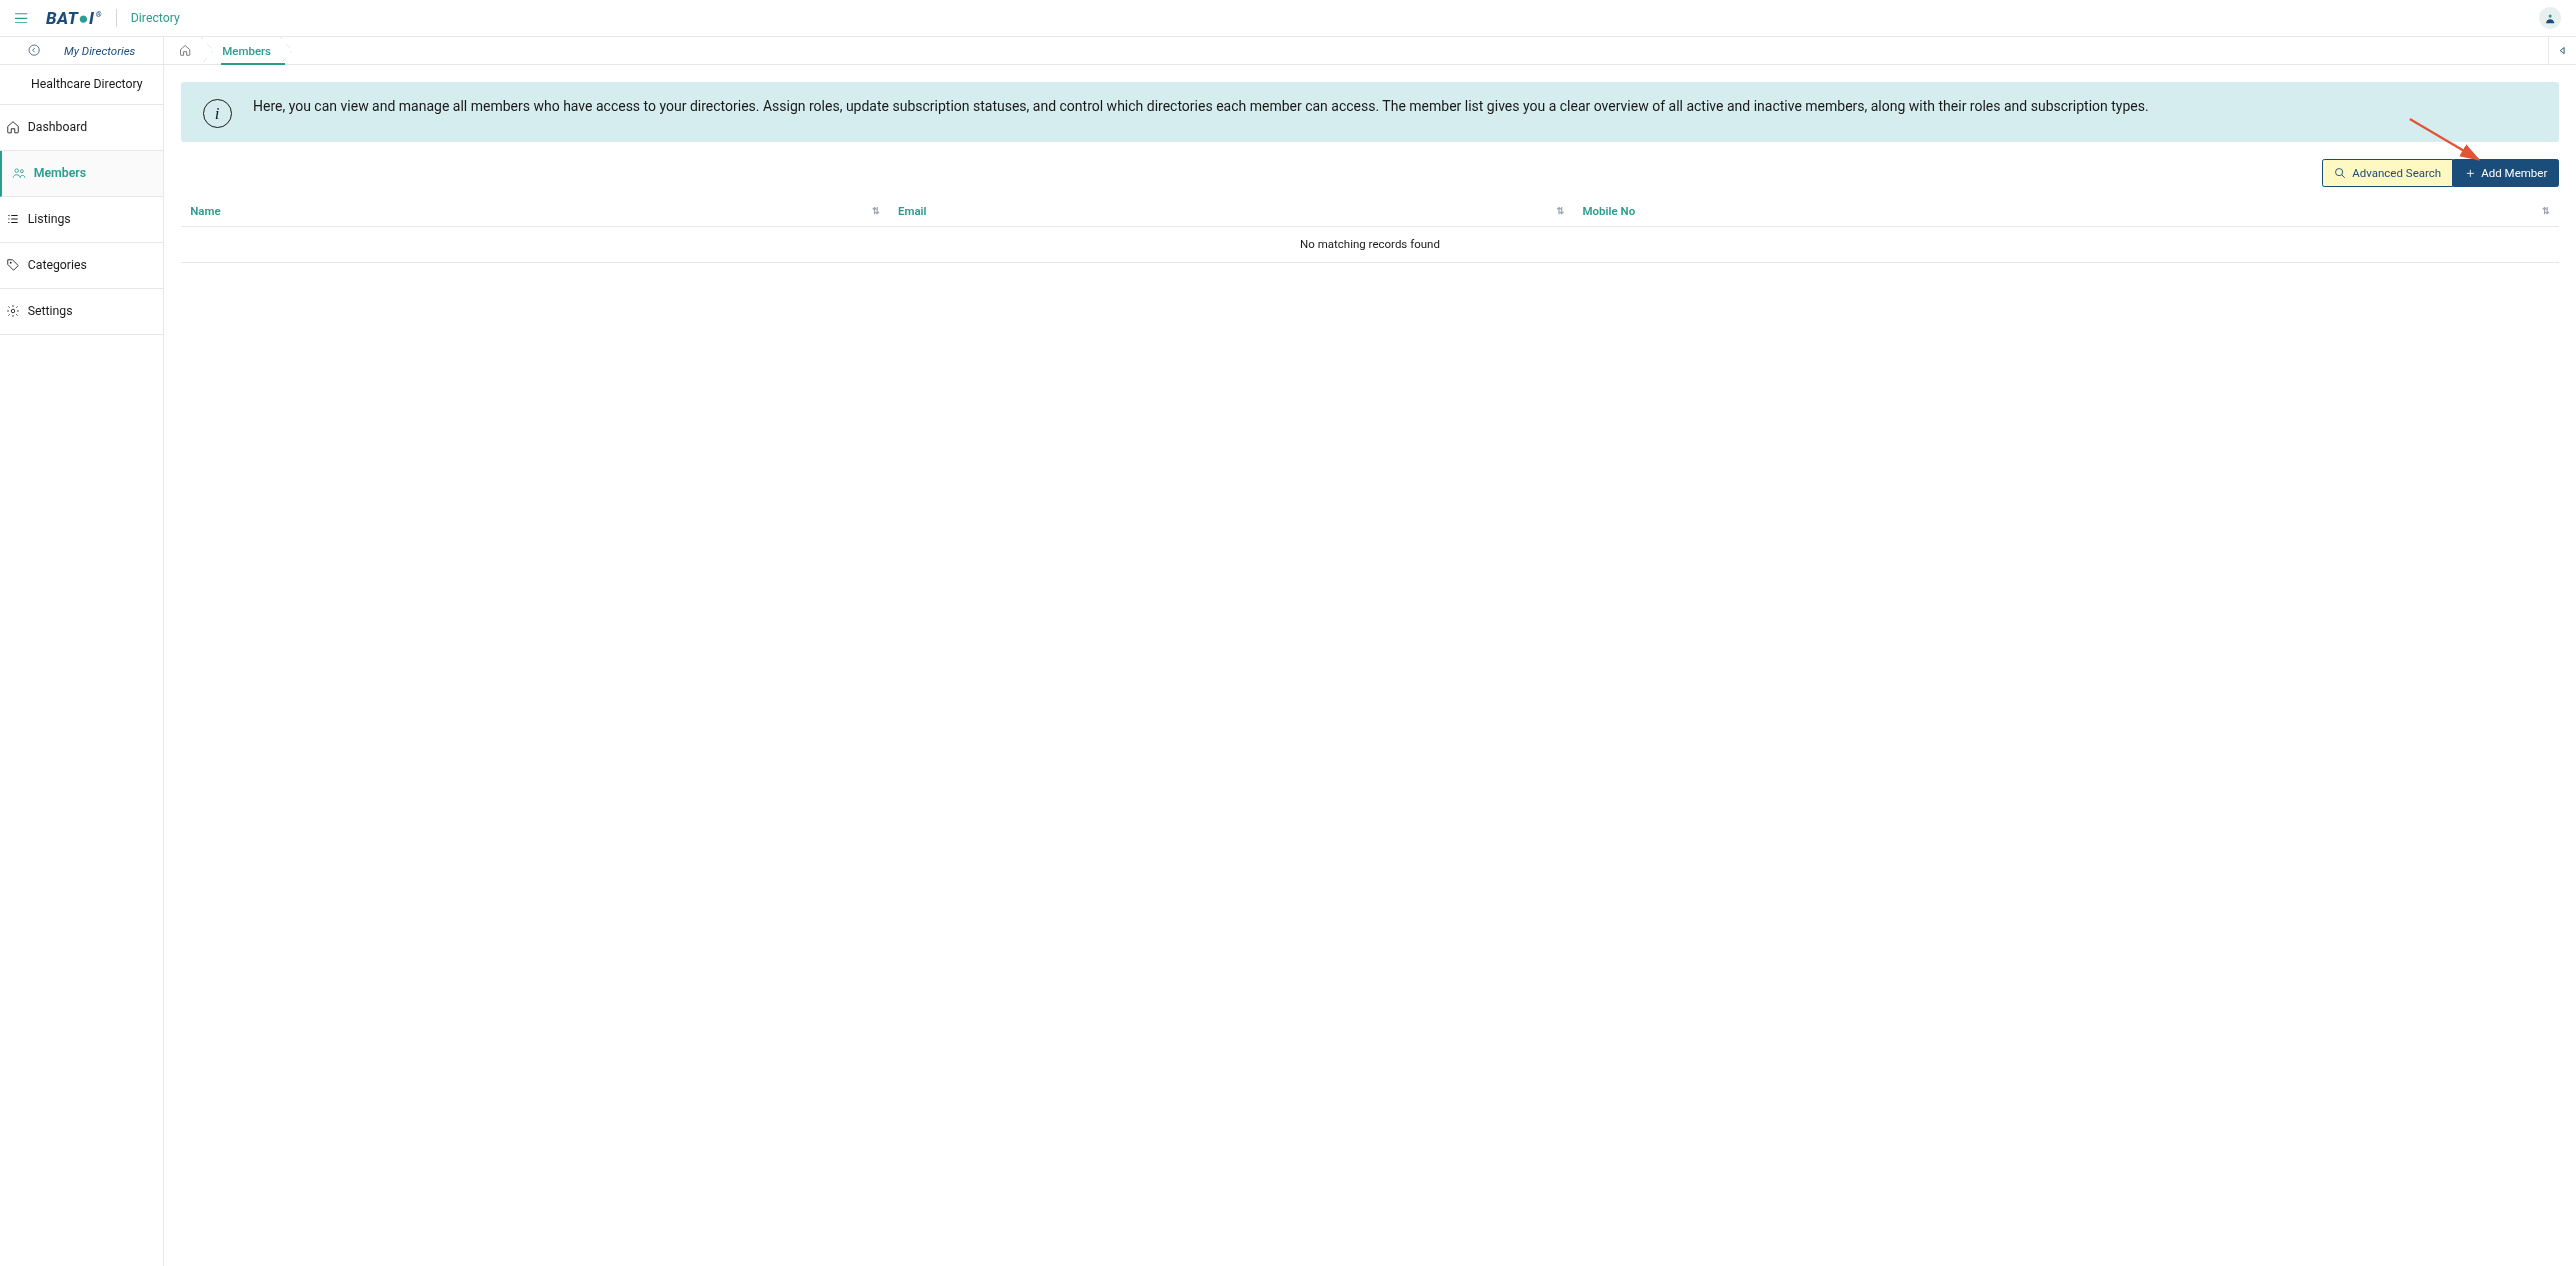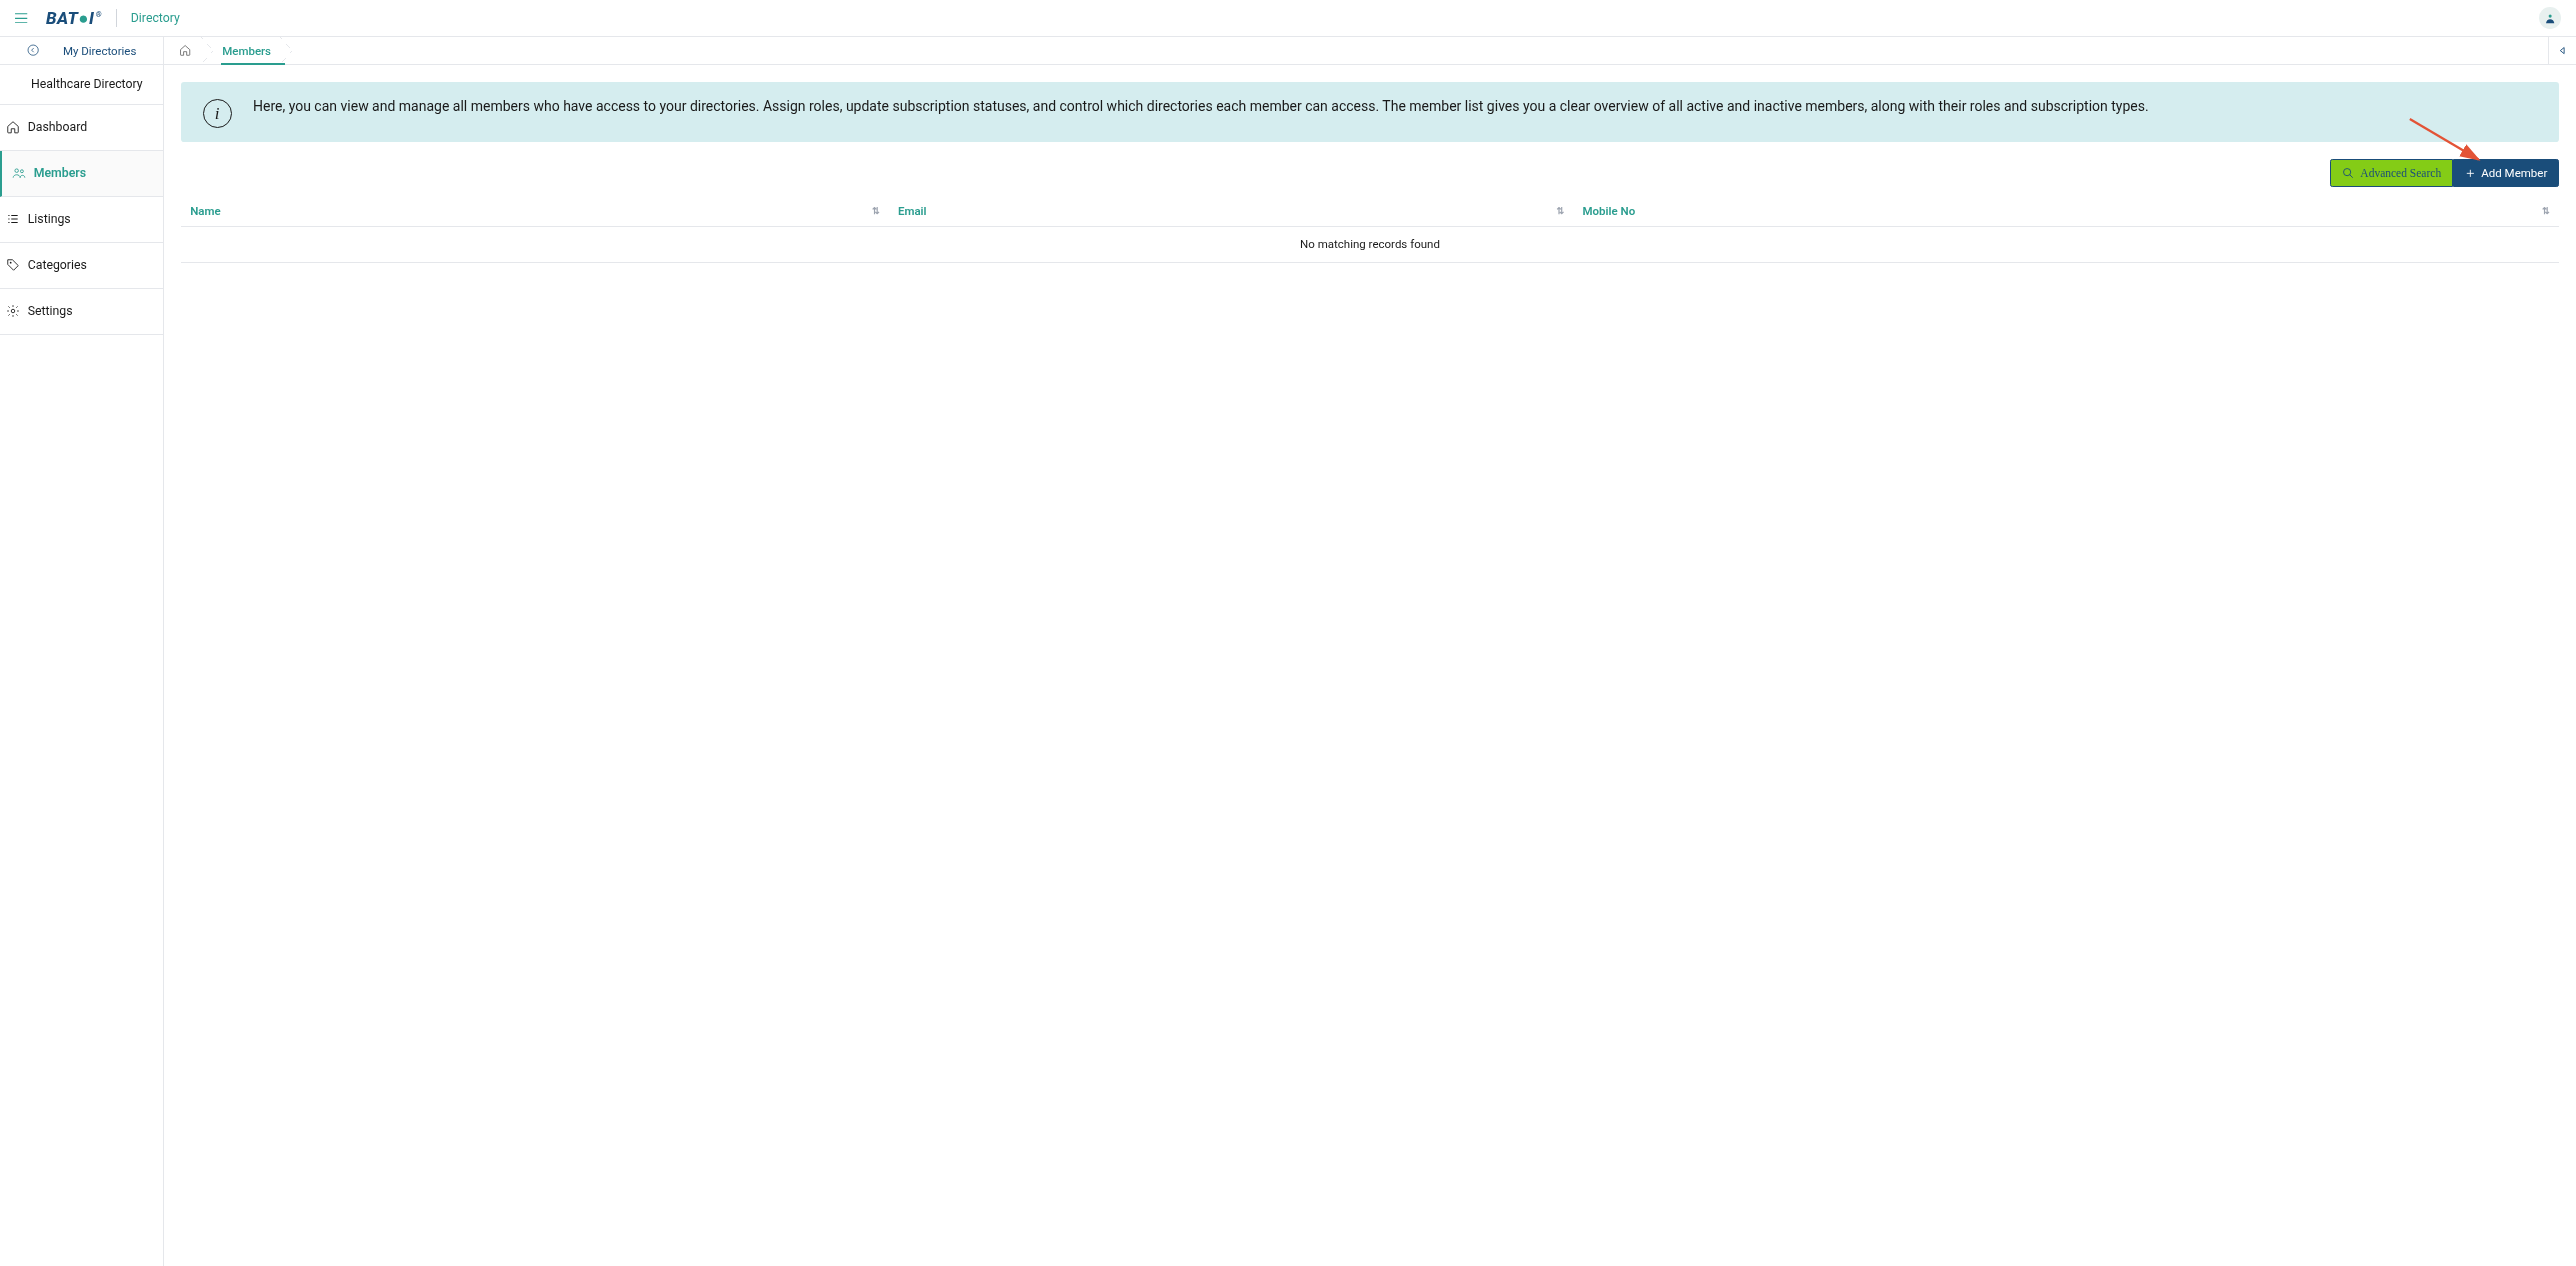--- a/index.html
+++ b/index.html
@@ -16,21 +16,21 @@
 .topbar-title { color: #2a9d8f; font-size: 12.3px; }
 .topbar-spacer { flex: 1; }
 .avatar { width: 21.5px; height: 21.5px; border-radius: 50%; background: #e8f0ef; position: relative; cursor: pointer; display:flex; align-items:center; justify-content:center; }
 .avatar svg { width: 12.3px; height: 12.3px; }
 
 
 .layout { display: flex; height: calc(100vh - 37px); }
 
 
 .sidebar { width: 164px; border-right: 0.8px solid #e5e7eb; flex-shrink: 0; }
-.sidebar-top { height: 28px; border-bottom: 0.8px solid #e5e7eb; display: flex; align-items: center; padding: 0 12.3px; gap: 24px; color: #1a4d7a; cursor: pointer; font-size: 11.5px; justify-content:center;}
+.sidebar-top { height: 28px; border-bottom: 0.8px solid #e5e7eb; display: flex; align-items: center; padding: 0 12.3px; gap: 24px; color: #1a4d7a; cursor: pointer; font-size: 11.5px; justify-content:center;font-style:italic;}
 .sidebar-directory { padding: 12.3px 12.3px 12.3px 31px; font-size: 12.3px; border-bottom: 0.8px solid #e5e7eb; }
 .side-item { display: flex; align-items: center; gap: 7.7px; padding: 0 6px; height: 46px; font-size: 12.3px; cursor: pointer; border-bottom: 0.8px solid #e5e7eb; }
 .side-item.active { color: #2a9d8f; font-weight: 600; border-left: 2.3px solid #2a9d8f; padding-left: 10px; background:#fafafa;}
 .side-icon { width: 14px; height: 14px; flex-shrink: 0; }
 
 
 .main { flex: 1; display: flex; flex-direction: column; }
 .breadcrumb-bar { height: 28px; border-bottom: 0.8px solid #e5e7eb; display: flex; align-items: stretch; }
 .bc-item { display: flex; align-items: center; padding: 0 15.3px; position: relative; cursor: pointer; }
 .bc-item::after { content: ""; position: absolute; right: -6.1px; top: 0; bottom: 0; width: 12.3px; background: linear-gradient(to right top, transparent 49%, #e5e7eb 49%, #e5e7eb 51%, transparent 51%) top/100% 50% no-repeat, linear-gradient(to right bottom, transparent 49%, #e5e7eb 49%, #e5e7eb 51%, transparent 51%) bottom/100% 50% no-repeat; }
@@ -43,21 +43,21 @@
 
 
 .info-banner { background: #d5edef; border-radius: 3.1px; padding: 14px 21.5px; display: flex; gap: 21.5px; align-items: flex-start; }
 .info-icon { width: 29px; height: 29px; border: 1.5px solid #1a1a1a; border-radius: 50%; display: flex; align-items: center; justify-content: center; flex-shrink: 0; font-family: Georgia, serif; font-style: italic; font-size: 17px; margin-top: 3.1px; }
 .info-body strong { display: block; margin-bottom: 3.1px; font-weight: 700; }
 .info-body p { font-size: 14px; line-height: 1.5; color: #1a1a1a; }
 
 
 .action-row { display: flex; justify-content: flex-end; gap: 0; margin-top: 17px; position: relative; }
 .btn { height: 28px; display: inline-flex; align-items: center; gap: 6.1px; padding: 0 10.7px; font-size: 11.5px; cursor: pointer; border-radius: 2.3px; }
-.btn-outline { border: 0.8px solid #1a4d7a; color: #1a4d7a; background: #84cc16; border-top-right-radius:0; border-bottom-right-radius:0;font-family:Liberation Serif, serif; }
+.btn-outline { border: 0.8px solid #1a4d7a; color: #1a4d7a; background: #fef9c3; border-top-right-radius:0; border-bottom-right-radius:0; }
 .btn-primary { background: #1a4d7a; color: #fff; border: 0.8px solid #1a4d7a; border-top-left-radius:0; border-bottom-left-radius:0;}
 
 
 .arrow-annotation { position: absolute; top: -44px; right: 69px; pointer-events: none; }
 
 
 .search-row { display: flex; justify-content: flex-end; gap: 6.1px; margin-top: 17px; }
 .search-input { width: 138px; height: 28px; border: 0.8px solid #d1d5db; border-radius: 3.1px; padding: 0 7.7px; font-size: 11.5px; }
 .list-btn { width: 31px; height: 28px; border: 0.8px solid #1a4d7a; border-radius: 3.1px; display: flex; align-items: center; justify-content: center; color: #1a4d7a; cursor: pointer; }
 

